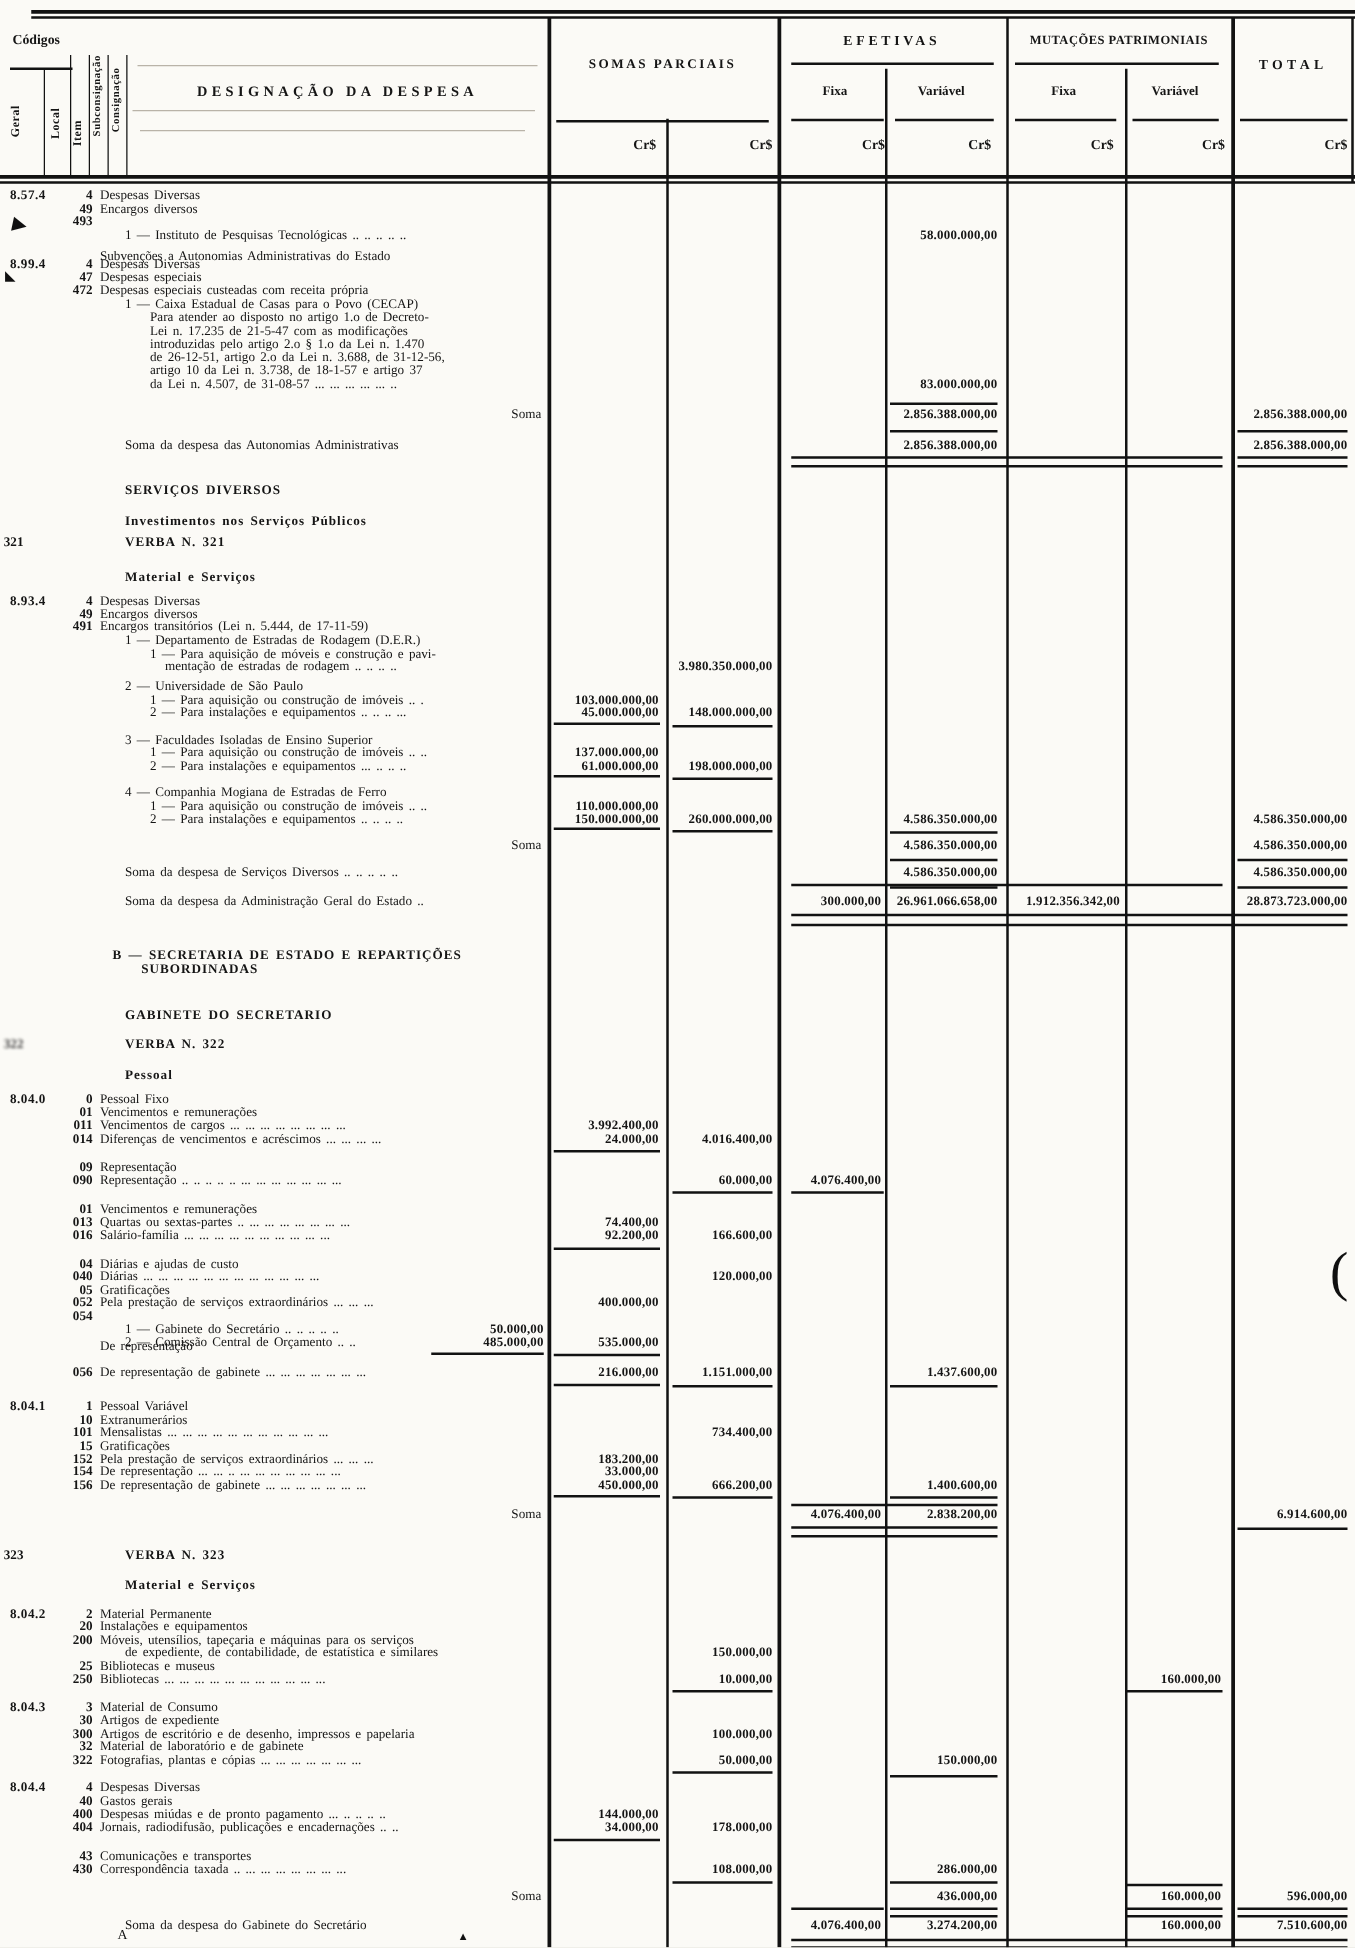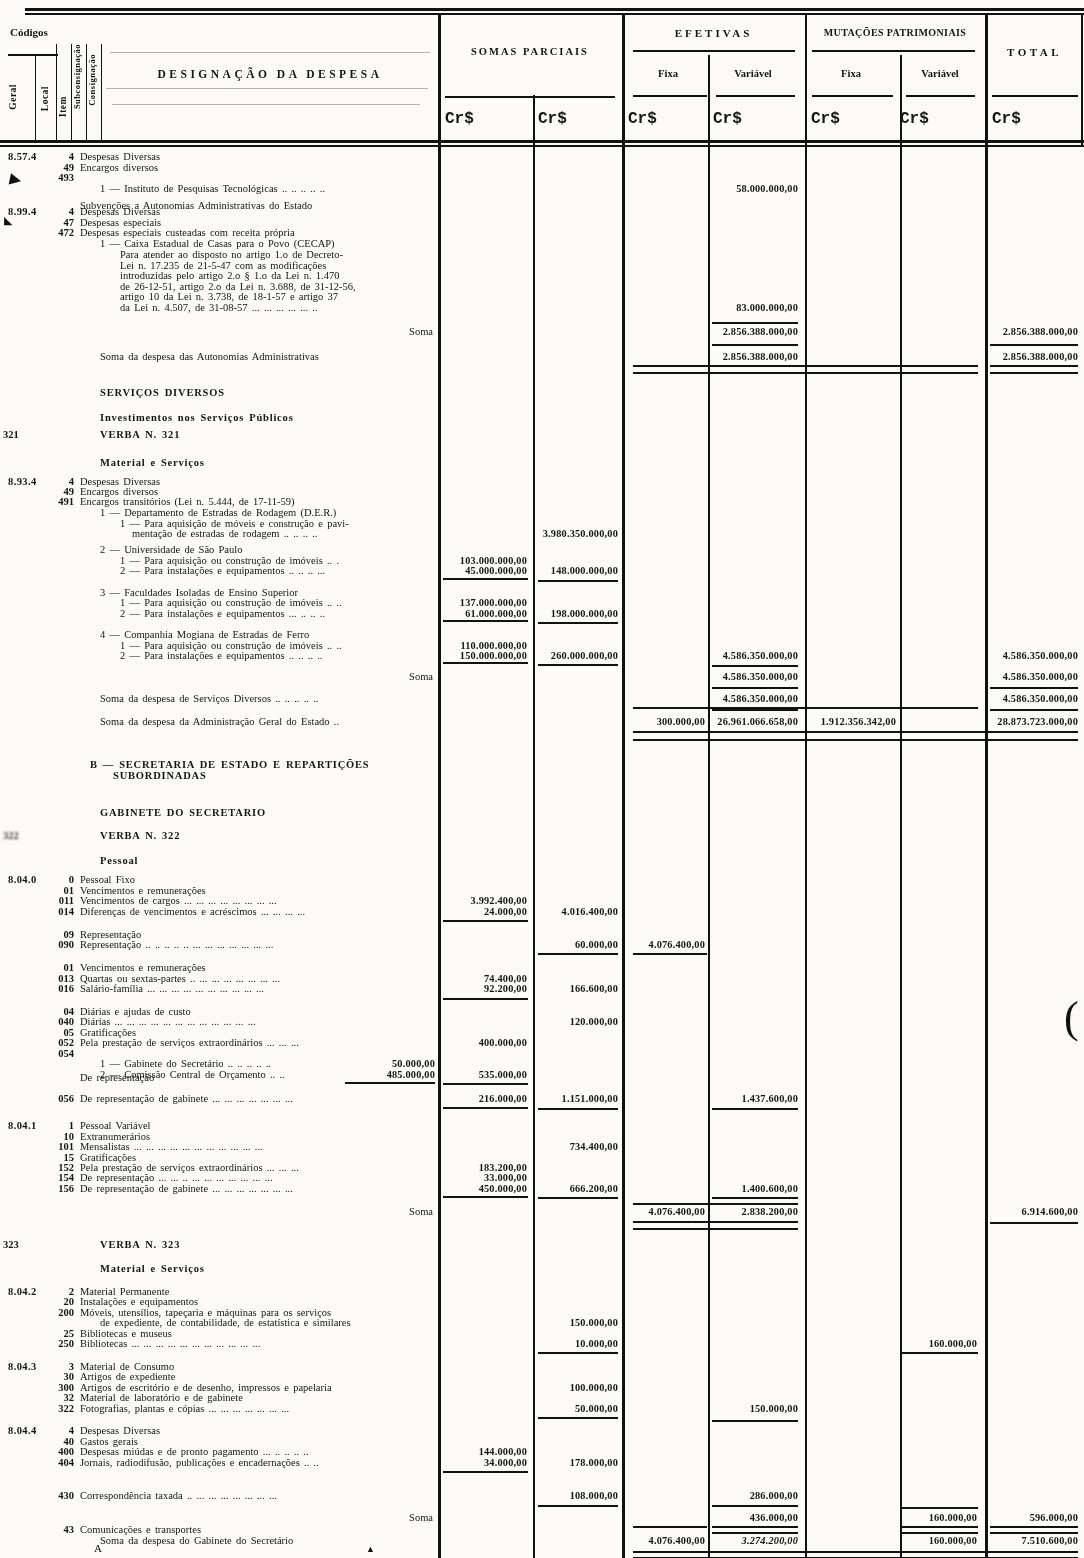--- a/index.html
+++ b/index.html
@@ -12,21 +12,21 @@
   .mrg{position:absolute;left:3px;font-weight:bold;}
   .smud{filter:blur(1.1px);opacity:0.85;}
   .item{position:absolute;left:26px;width:48px;text-align:right;font-weight:bold;}
   .desc{position:absolute;word-spacing:1.6px;}
   .hb{font-weight:bold;letter-spacing:0.8px;}
   .sumlbl{position:absolute;left:336px;width:97px;text-align:right;word-spacing:2px;}
   .num{position:absolute;text-align:right;font-weight:bold;font-size:10.3px;letter-spacing:0.2px;}
   .hdr{position:absolute;font-weight:bold;text-align:center;}
   .rot{position:absolute;writing-mode:vertical-rl;transform:rotate(180deg);
        font-weight:bold;font-size:9.5px;letter-spacing:0.5px;}
-  .cr{position:absolute;font-weight:bold;font-size:16px;text-align:left;font-family:Liberation Mono, monospace;}
+  .cr{position:absolute;font-weight:bold;font-size:11px;text-align:right;}
   .art{position:absolute;color:#101010;}
 </style>
 </head>
 <body>
 
 <div class="page">
 
   <div class="hdr" style="left:10px;top:26px;font-size:11px;">Códigos</div>
   <div class="rot" style="left:8px;top:84px;">Geral</div>
   <div class="rot" style="left:40px;top:86px;">Local</div>
@@ -503,40 +503,40 @@
         <span class="item">400</span>
         <span class="desc" style="left: 80px;">Despesas miúdas e de pronto pagamento ... .. .. .. ..</span>
         <span class="num" style="left: 417px; width: 110px;">144.000,00</span>
       </div>
       <div class="row" style="top: 1457px;">
         <span class="item">404</span>
         <span class="desc" style="left: 80px;">Jornais, radiodifusão, publicações e encadernações .. ..</span>
         <span class="num" style="left: 417px; width: 110px;">34.000,00</span>
         <span class="num" style="left: 508px; width: 110px;">178.000,00</span>
       </div>
-      <div class="row" style="top: 1480px; margin-top: 44px;">
+      <div class="row" style="top: 1480px;">
         <span class="item">43</span>
         <span class="desc" style="left: 80px;">Comunicações e transportes</span>
       </div>
       <div class="row" style="top: 1490px;">
         <span class="item">430</span>
         <span class="desc" style="left: 80px;">Correspondência taxada .. ... ... ... ... ... ... ...</span>
         <span class="num" style="left: 508px; width: 110px;">108.000,00</span>
         <span class="num" style="left: 688px; width: 110px;">286.000,00</span>
       </div>
       <div class="row" style="top: 1512px;">
         <span class="sumlbl">Soma</span>
         <span class="num" style="left: 688px; width: 110px;">436.000,00</span>
         <span class="num" style="left: 867px; width: 110px;">160.000,00</span>
         <span class="num" style="left: 968px; width: 110px;">596.000,00</span>
       </div>
       <div class="row" style="top: 1535px;">
         <span class="desc" style="left: 100px;">Soma da despesa do Gabinete do Secretário</span>
         <span class="num" style="left: 595px; width: 110px;">4.076.400,00</span>
-        <span class="num" style="left: 688px; width: 110px; font-style: italic;">3.274.200,00</span>
+        <span class="num" style="left: 688px; width: 110px;">3.274.200,00</span>
         <span class="num" style="left: 867px; width: 110px;">160.000,00</span>
         <span class="num" style="left: 968px; width: 110px;">7.510.600,00</span>
       </div>
     </div>
   <div id="arts">
       <span class="art" style="left: 10px; top: 170px; font-size: 15px; transform: rotate(12deg);">▶</span>
       <span class="art" style="left: 4px; top: 214px; font-size: 11px;">◣</span>
       <span class="art" style="left: 1064px; top: 992px; font-size: 44px;">(</span>
       <span class="art" style="left: 366px; top: 1544px; font-size: 9px;">▲</span>
       <span class="art" style="left: 94px; top: 1542px; font-size: 11px;">A</span>

